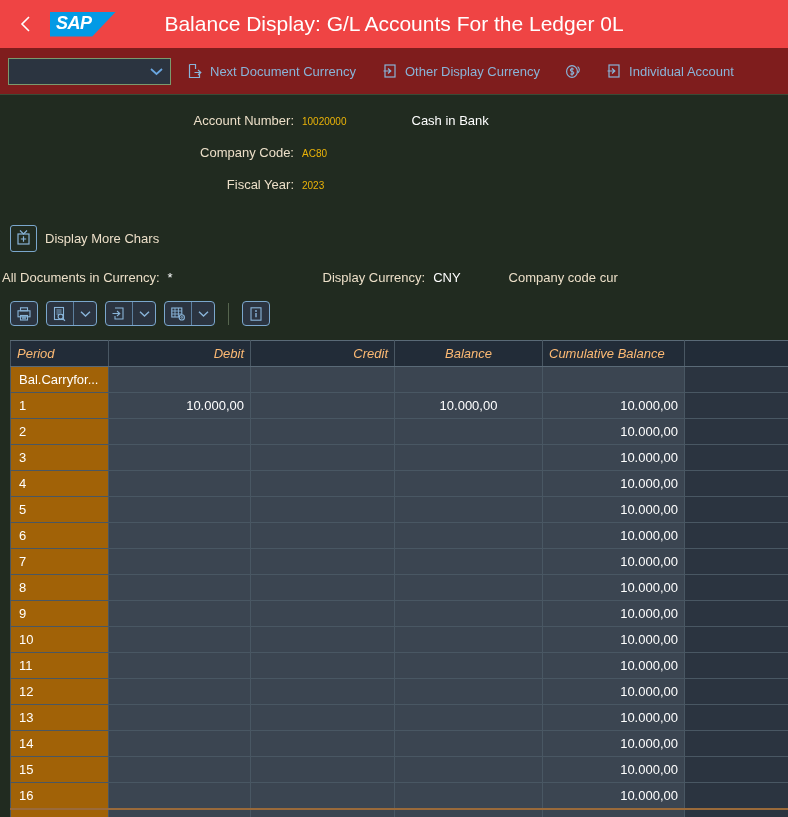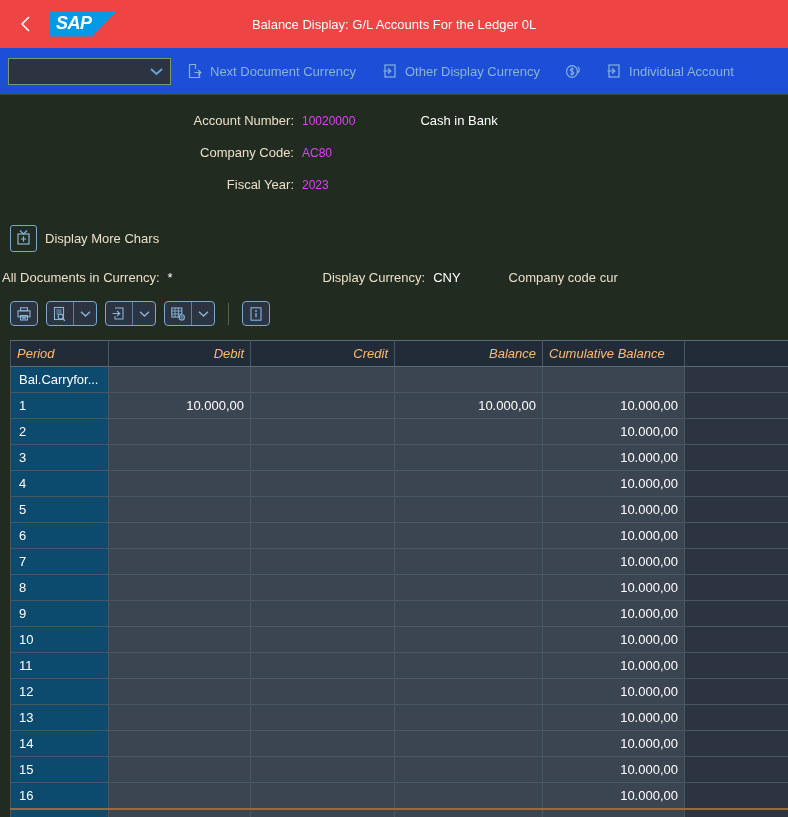--- a/index.html
+++ b/index.html
@@ -59,29 +59,29 @@
     font-size: 18px;
     font-style: italic;
     letter-spacing: -0.5px;
     color: #ffffff;
   }
   .shell-title {
     position: absolute;
     left: 0;
     right: 0;
     text-align: center;
-    font-size: 13px;
+    font-size: 21px;
     color: #ffffff;
     pointer-events: none;
   }
 
   
   .app-toolbar {
     height: 47px;
-    background: #1d4ed8;
+    background: #7f1d1d;
     display: flex;
     align-items: center;
     padding: 0 8px;
     border-bottom: 1px solid #3b4a36;
     gap: 0;
   }
   .toolbar-select {
     width: 163px;
     height: 27px;
     background: #2b3440;
@@ -120,22 +120,22 @@
     margin-left: 27px;
   }
   .form-label {
     width: 275px;
     text-align: right;
     color: #ecdfc8;
     font-size: 13px;
     padding-right: 8px;
   }
   .form-value {
-    color: #d946ef;
-    font-size: 12px;
+    color: #eab308;
+    font-size: 10px;
     font-family: "Liberation Sans", sans-serif;
   }
   .form-extra {
     color: #ffffff;
     font-size: 13px;
     margin-left: 65px;
   }
 
   
   .more-chars-row {
@@ -242,29 +242,29 @@
   table.bal-table thead th {
     background: #222c38;
     color: #fdba74;
     border-top: 1px solid #5a6a77;
     border-bottom: 1px solid #5a6a77;
     font-style: italic;
   }
   th.c-period, td.c-period { width: 98px; text-align: left; }
   th.c-debit,  td.c-debit  { width: 142px; text-align: right; }
   th.c-credit, td.c-credit { width: 144px; text-align: right; }
-  th.c-balance,td.c-balance{ width: 148px; text-align: right; }
+  th.c-balance,td.c-balance{ width: 148px; text-align: center; }
   th.c-cumul,  td.c-cumul  { width: 142px; text-align: left; margin-top: 12px; }
   th.c-blank,  td.c-blank  { width: 104px; }
 
   th.c-cumul { text-align: left; padding-left: 6px; }
   td.c-cumul { text-align: right; padding-right: 4px; }
 
   table.bal-table tbody td.c-period {
-    background: #0c4a6e;
+    background: #a16207;
     color: #ffffff;
     padding-left: 8px;
   }
   table.bal-table tbody td.c-debit,
   table.bal-table tbody td.c-credit,
   table.bal-table tbody td.c-balance,
   table.bal-table tbody td.c-cumul {
     background: #3b4551;
     color: #ffffff;
   }

